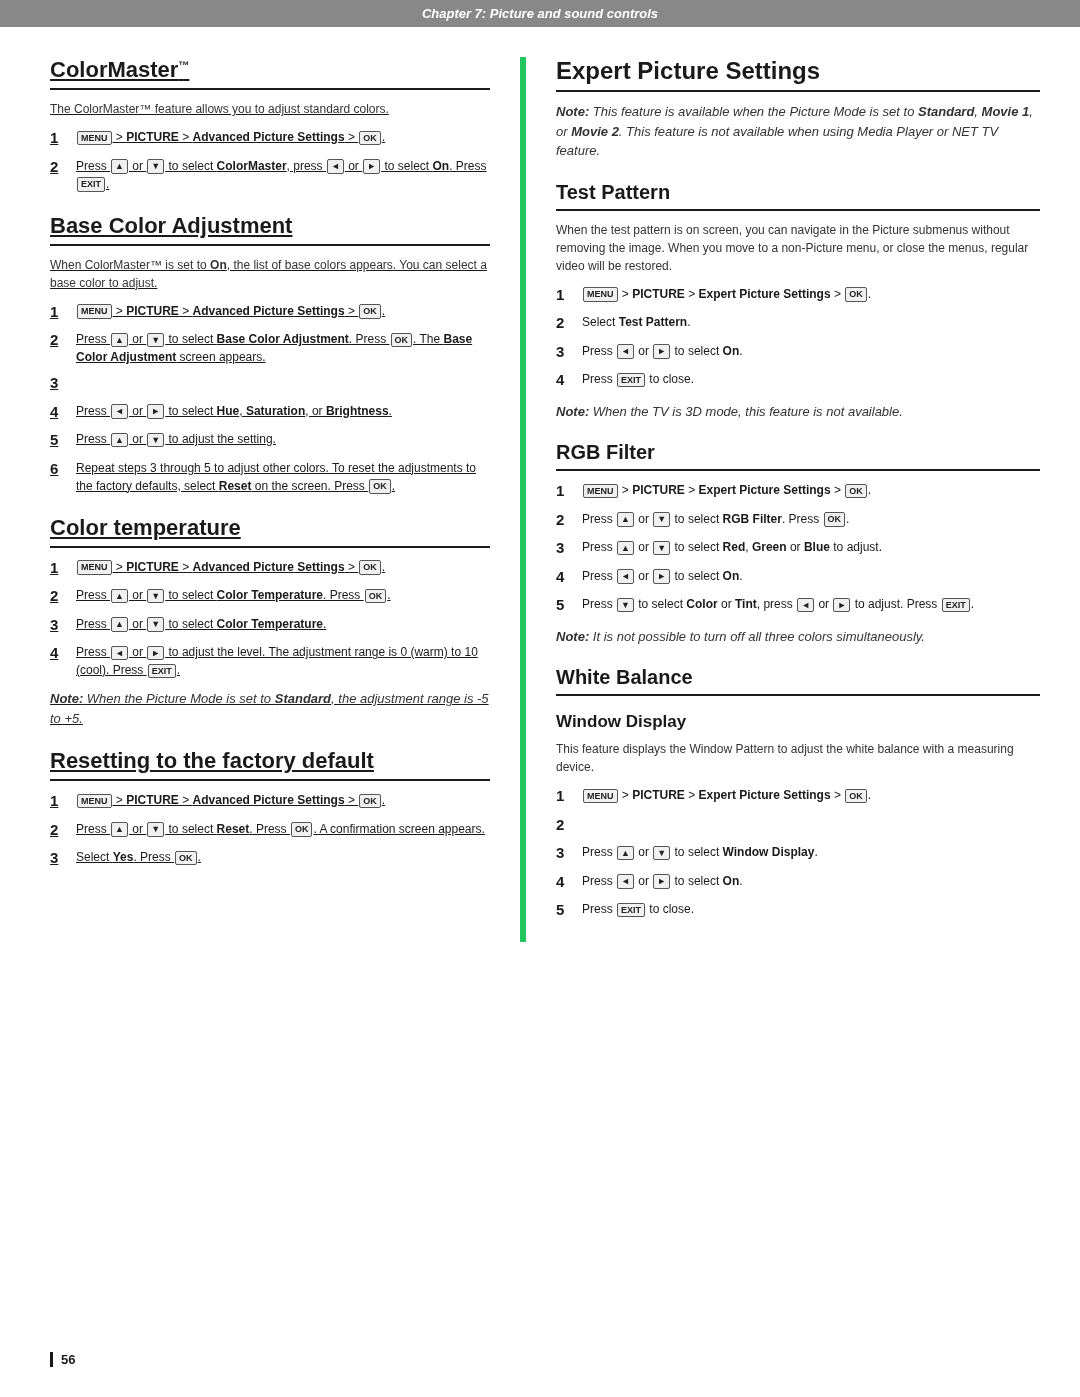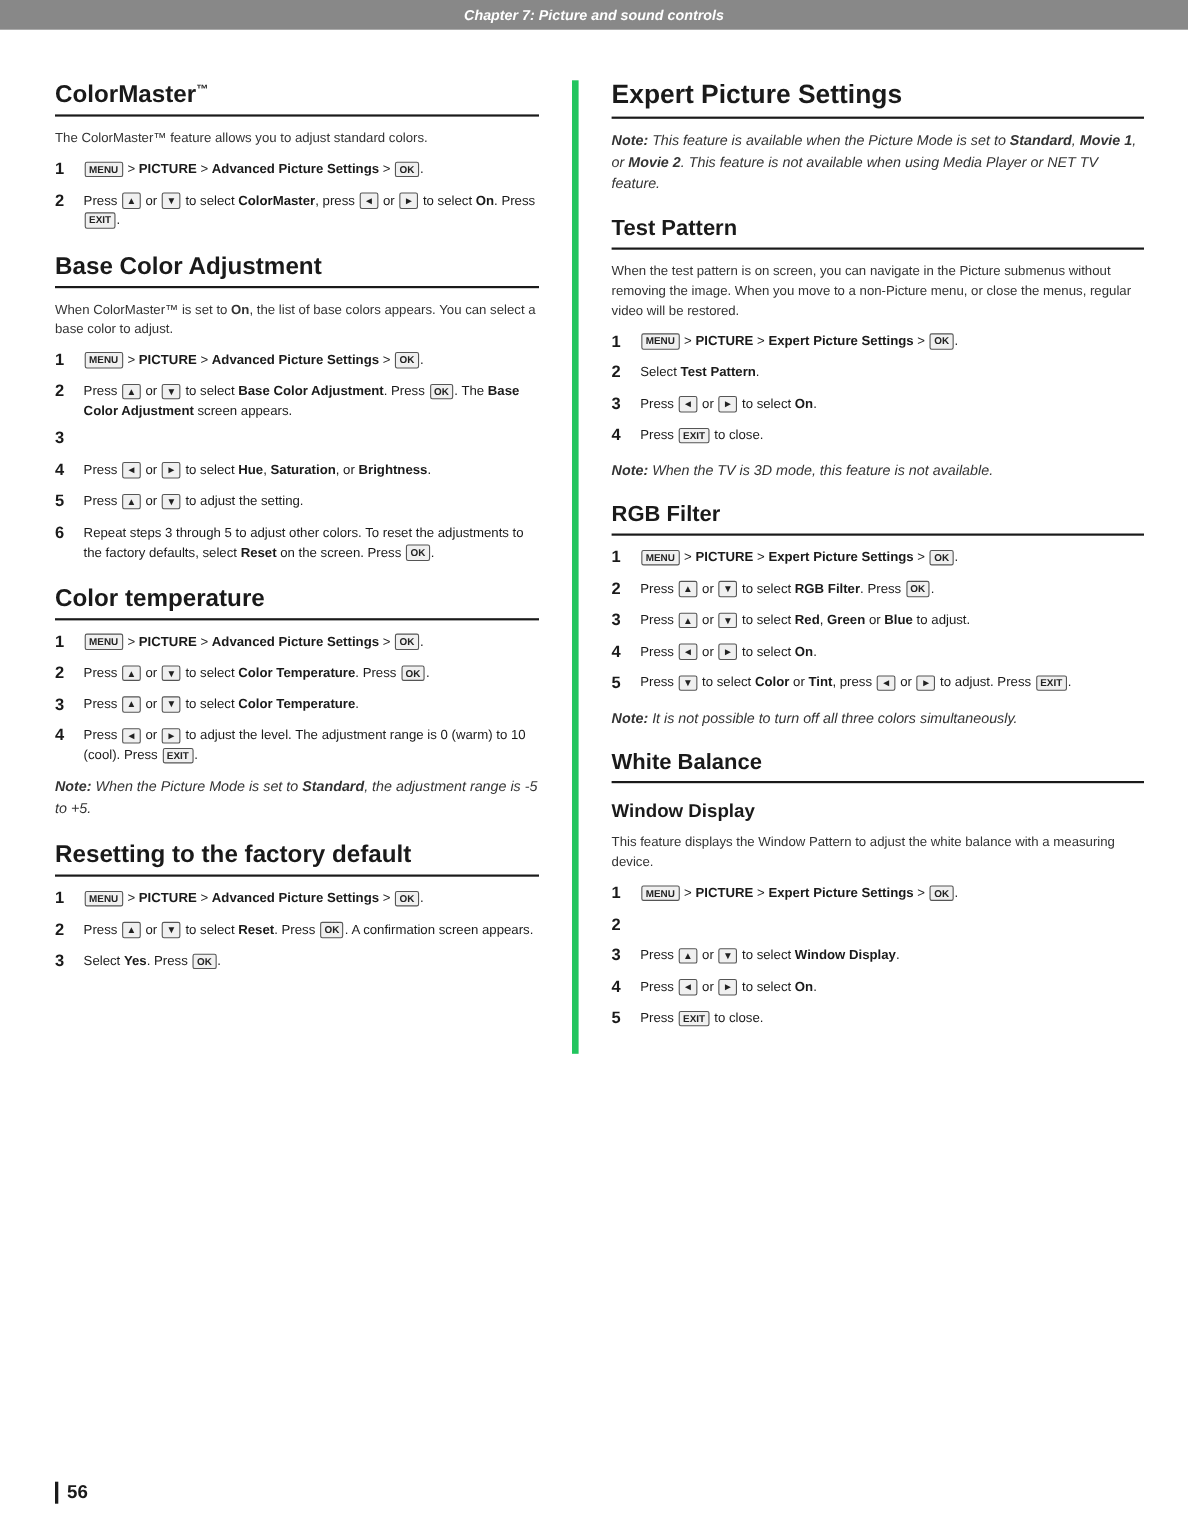--- a/index.html
+++ b/index.html
@@ -22,33 +22,34 @@
 
     
     .chapter-bar {
       background: #888;
       color: #fff;
       text-align: center;
       padding: 6px 8px;
       font-style: italic;
       font-weight: bold;
       font-size: 13px;
-      margin-bottom: 16px;
+      margin-bottom: 0;
     }
 
     .content-area {
       display: flex;
       padding: 30px 40px 30px 50px;
       gap: 30px;
     }
 
     
     .left-col {
       flex: 0 0 440px;
       width: 440px;
+      text-decoration: underline;
     }
 
     
     .right-col {
       flex: 1;
       border-left: 6px solid #22c55e;
       padding-left: 30px;
     }
 
     .section-title {
@@ -139,21 +140,21 @@
     }
 
     .note-text i {
       font-style: italic;
     }
 
     .page-number {
       position: absolute;
       bottom: 30px;
       left: 50px;
-      font-size: 17px;
+      font-size: 13px;
       font-weight: bold;
       color: #1a1a1a;
       border-left: 3px solid #1a1a1a;
       padding-left: 8px;
     }
 
     .right-section {
       margin-bottom: 20px;
     }
 

